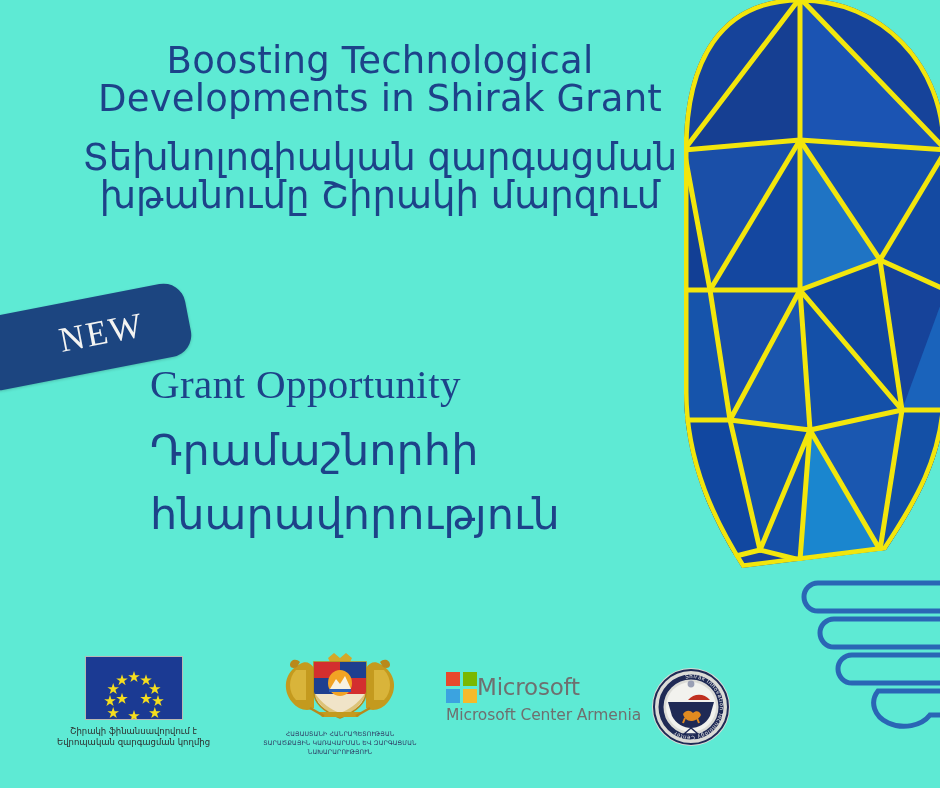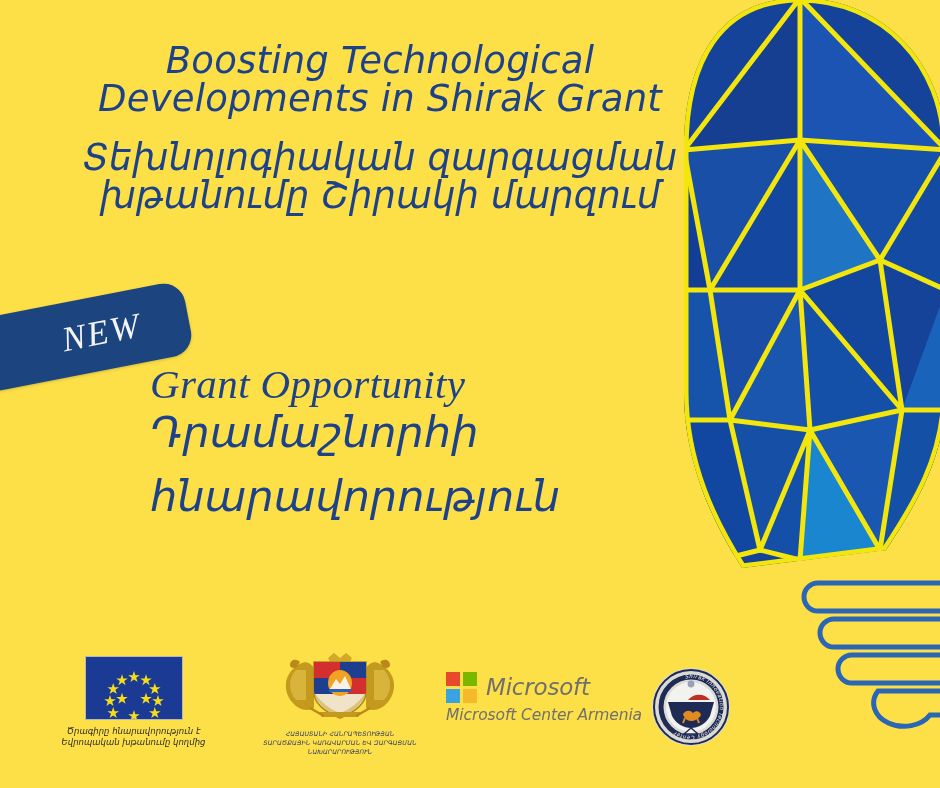--- a/index.html
+++ b/index.html
@@ -6,23 +6,22 @@
   body{
     width:940px;height:788px;
     background:#dbdbd6;
     font-family:"DejaVu Sans", sans-serif;
     overflow:hidden;
     position:relative;
   }
   #poster{
     position:absolute;inset:0;
     width:940px;height:788px;
-    background:#fde047;
+    background:#5eead4;
     overflow:hidden;
-    font-style:italic;
   }
 
   
   .bulb-art{
     position:absolute;
     left:650px;top:-10px;
     width:300px;height:620px;
     pointer-events:none;
   }
   .bulb-base{
@@ -94,21 +93,21 @@
     color:#1d4289;
     letter-spacing:.4px;
   }
   .grant .hy{
     font-family:"DejaVu Sans", sans-serif;
     font-size:43px;
     font-weight:400;
     color:#1d4289;
   }
   .grant .ln{display:block;white-space:nowrap;}
-  .grant .hy .ln:first-child{}
+  .grant .hy .ln:first-child{margin-top:18px;}
   .grant .hy .ln + .ln{margin-top:16px;}
 
   
   .logos{
     position:absolute;
     left:0;top:648px;
     width:940px;height:125px;
   }
   .logo{position:absolute;}
 
@@ -135,21 +134,21 @@
     margin-top:4px;
     font-family:"DejaVu Sans", sans-serif;
     font-size:6.2px;
     line-height:1.45;
     color:#2f3a63;
     letter-spacing:.1px;
   }
 
   
   .logo-ms{left:446px;top:24px;width:200px;}
-  .ms-row{display:flex;align-items:center;gap:9px;}
+  .ms-row{display:flex;align-items:center;}
   .ms-squares{
     width:31px;height:31px;
     display:grid;
     grid-template-columns:14px 14px;
     grid-template-rows:14px 14px;
     gap:3px;
   }
   .ms-squares i{display:block;}
   .ms-word{
     font-family:"DejaVu Sans", sans-serif;
@@ -276,22 +275,22 @@
             <polygon points="36,17.2 37.4,21.4 41.8,21.4 38.2,24 39.6,28.2 36,25.6 32.4,28.2 33.8,24 30.2,21.4 34.6,21.4"></polygon>
             <polygon points="27.2,26 28.6,30.2 33,30.2 29.4,32.8 30.8,37 27.2,34.4 23.6,37 25,32.8 21.4,30.2 25.8,30.2"></polygon>
             <polygon points="24,38 25.4,42.2 29.8,42.2 26.2,44.8 27.6,49 24,46.4 20.4,49 21.8,44.8 18.2,42.2 22.6,42.2"></polygon>
             <polygon points="27.2,50 28.6,54.2 33,54.2 29.4,56.8 30.8,61 27.2,58.4 23.6,61 25,56.8 21.4,54.2 25.8,54.2"></polygon>
             <polygon points="36,35.8 37.4,40 41.8,40 38.2,42.6 39.6,46.8 36,44.2 32.4,46.8 33.8,42.6 30.2,40 34.6,40"></polygon>
             <polygon points="48,53 49.4,57.2 53.8,57.2 50.2,59.8 51.6,64 48,61.4 44.4,64 45.8,59.8 42.2,57.2 46.6,57.2"></polygon>
           </g>
         </svg>
       </div>
       <div class="eu-cap">
-        <div>Ծրագիրը հնարավորություն է</div>
-        <div>Եվրոպական խթանումը կողմից</div>
+        <div>Շիրակի ֆինանսավորվում է</div>
+        <div>Եվրոպական զարգացման կողմից</div>
       </div>
     </div>
 
     <div class="logo logo-am">
       <svg width="200" height="72" viewBox="0 0 200 72">
         <g transform="translate(100,36)">
 
           <path d="M-40 -22 C -56 -14 -58 4 -48 16 C -42 24 -32 26 -26 22 L -26 -18 C -30 -24 -35 -25 -40 -22 Z" fill="#c49a1e"></path>
           <path d="M-44 -16 C -52 -8 -52 6 -44 14 L -34 14 L -34 -16 Z" fill="#d9b43a"></path>
           <path d="M-40 -24 C -44 -28 -50 -26 -50 -21 C -50 -18 -46 -17 -43 -19 Z" fill="#b9891a"></path>

